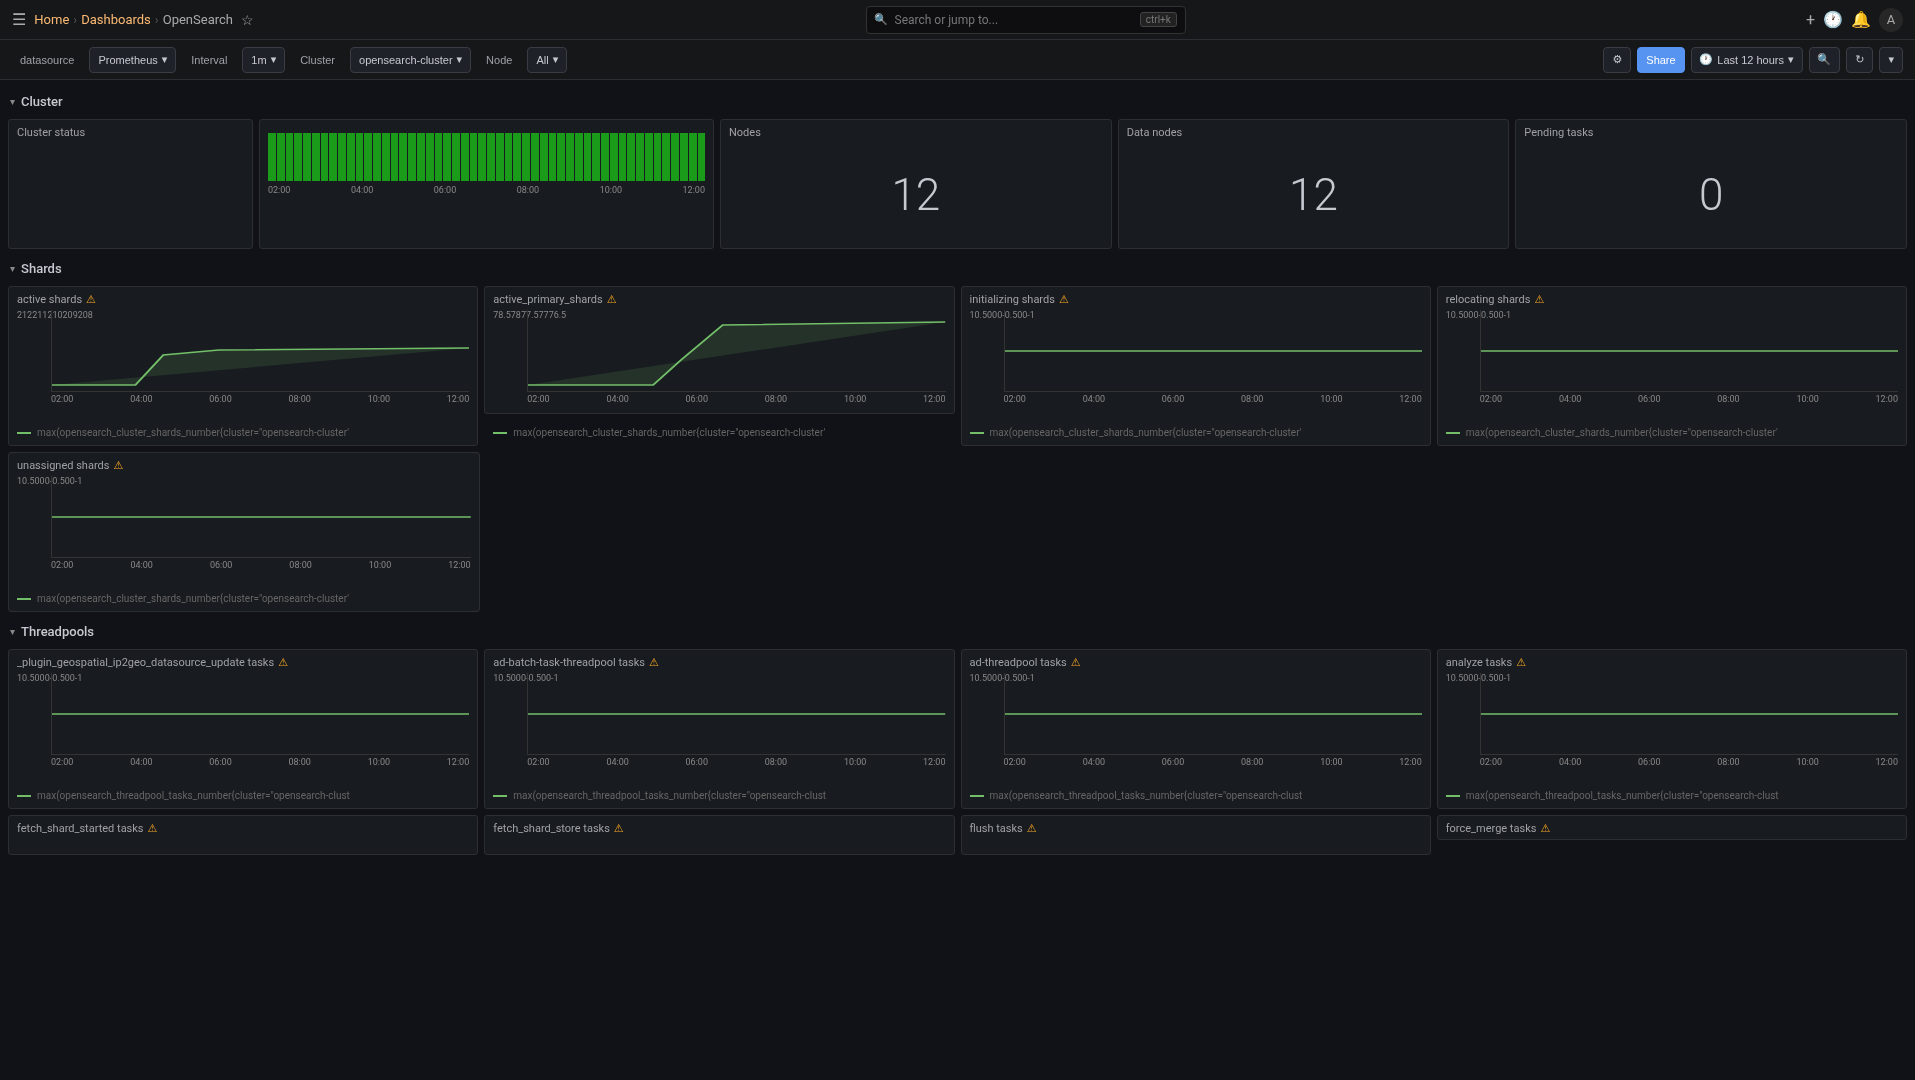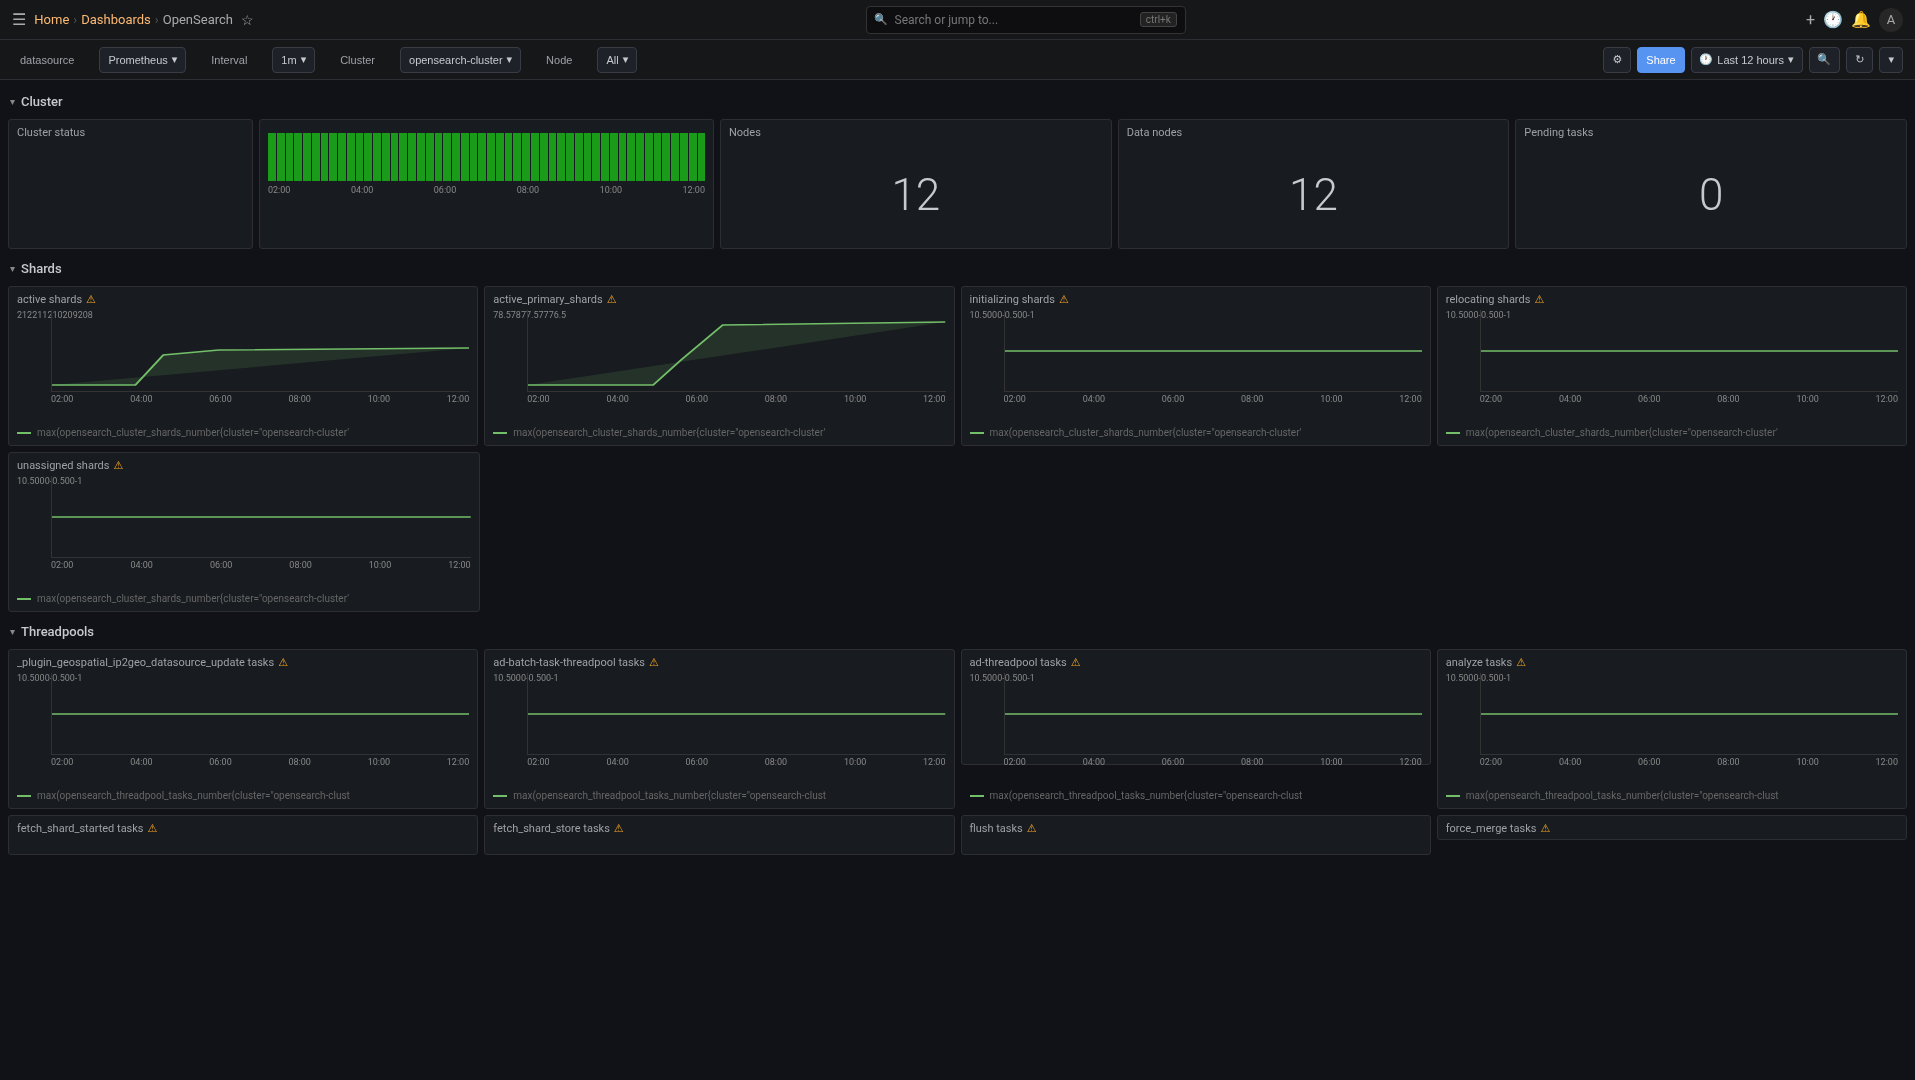--- a/index.html
+++ b/index.html
@@ -44,21 +44,21 @@
     .star-icon { color: #aaa; font-size: 14px; cursor: pointer; }
 
     
     .toolbar {
       background: #161719;
       border-bottom: 1px solid #2c2e33;
       height: 40px;
       display: flex;
       align-items: center;
       padding: 0 12px;
-      gap: 17px;
+      gap: 7px;
     }
     .toolbar-btn {
       background: #1f2128;
       border: 1px solid #3a3c45;
       border-radius: 4px;
       color: #c7c9d1;
       padding: 3px 8px;
       font-size: 11px;
       cursor: pointer;
       display: flex;
@@ -458,21 +458,21 @@
           <span>10:00</span>
           <span>12:00</span>
         </div>
       </div>
       <div class="legend-row">
         <span class="legend-dash"></span>
         <span>max(opensearch_cluster_shards_number{cluster="opensearch-cluster'</span>
       </div>
     </div>
 
-    <div class="panel" style="height:160px;">
+    <div class="panel" style="height:128px;">
       <div class="panel-title">
         <span>active_primary_shards</span>
         <span class="warn-icon">⚠</span>
       </div>
       <div class="chart-container" style="height:115px;">
         <div class="chart-y-labels">
           <span>78.5</span>
           <span>78</span>
           <span>77.5</span>
           <span>77</span>
@@ -670,21 +670,21 @@
           <span>10:00</span>
           <span>12:00</span>
         </div>
       </div>
       <div class="legend-row">
         <span class="legend-dash"></span>
         <span>max(opensearch_threadpool_tasks_number{cluster="opensearch-clust</span>
       </div>
     </div>
 
-    <div class="panel" style="height:116px;">
+    <div class="panel" style="height:160px;">
       <div class="panel-title">
         <span>ad-threadpool tasks</span>
         <span class="warn-icon">⚠</span>
       </div>
       <div class="chart-container" style="height:115px;">
         <div class="chart-y-labels">
           <span>1</span>
           <span>0.500</span>
           <span>0</span>
           <span>-0.500</span>

